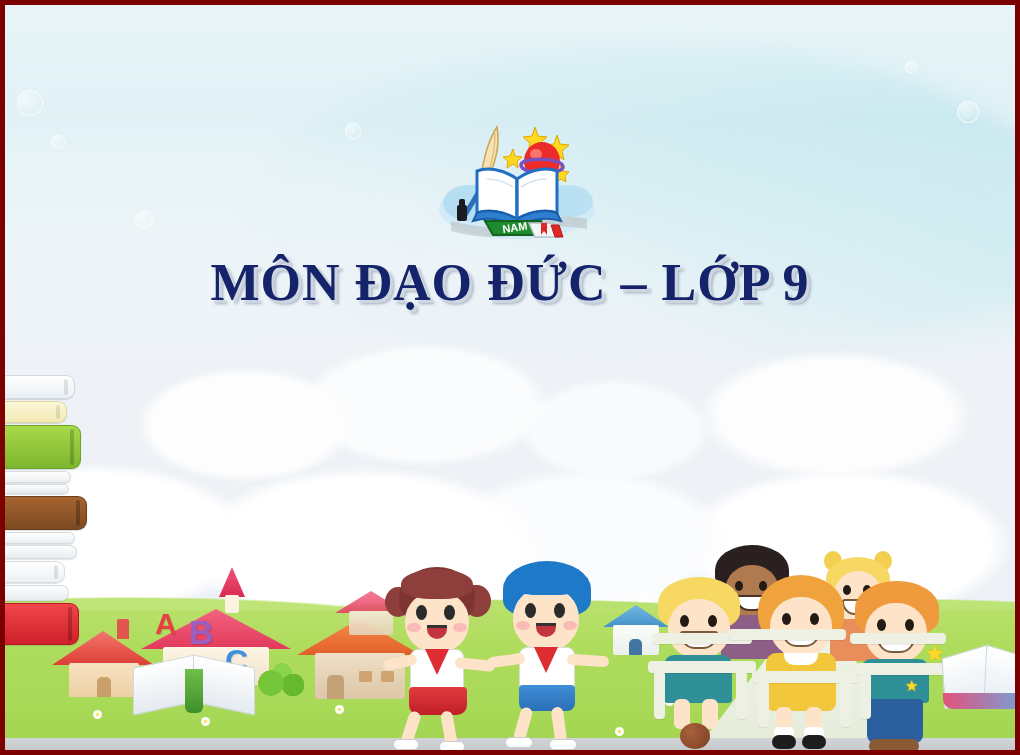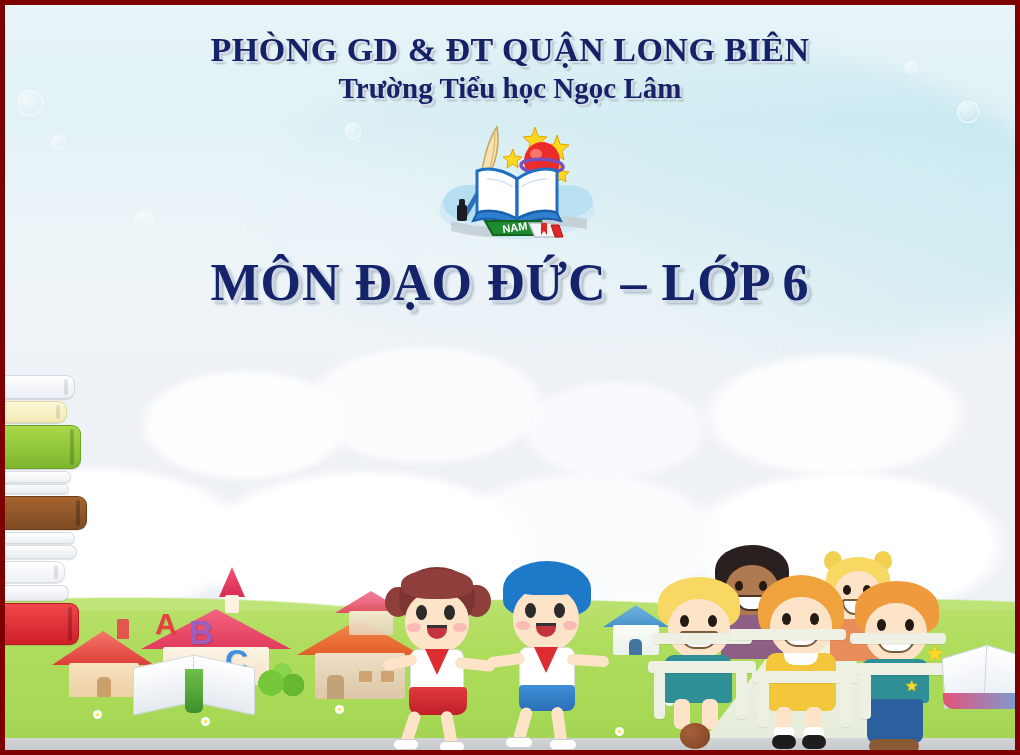--- a/index.html
+++ b/index.html
@@ -417,20 +417,16 @@
 
       <path d="M48 112 L104 112 L112 126 L56 126 Z" fill="#1e8b2f" stroke="#12641f" stroke-width="2"></path>
       <text x="66" y="124" font-family="Liberation Sans, sans-serif" font-size="11" font-weight="bold" fill="#ffffff" transform="rotate(-8 66 124)">NAM</text>
 
       <path d="M92 114 L116 114 L122 128 L98 128 Z" fill="#f4f6f8" stroke="#b9c2ca" stroke-width="1.5"></path>
       <path d="M104 114 L110 114 L110 126 L107 122 L104 126 Z" fill="#e02727"></path>
       <path d="M114 116 L122 116 L126 128 L118 128 Z" fill="#e02727" stroke="#b01c1c" stroke-width="1"></path>
     </svg>
   </div>
 
-  <div class="header">
-    <div class="hdr1">PHÒNG GD &amp; ĐT QUẬN LONG BIÊN</div>
-    <div class="hdr2">Trường Tiểu học Ngọc Lâm</div>
-  </div>
-
-  <div class="maintitle">MÔN ĐẠO ĐỨC – LỚP 6</div>
+
+  <div class="maintitle">MÔN ĐẠO ĐỨC – LỚP 9</div>
 
 </div>
 
 </body></html>

